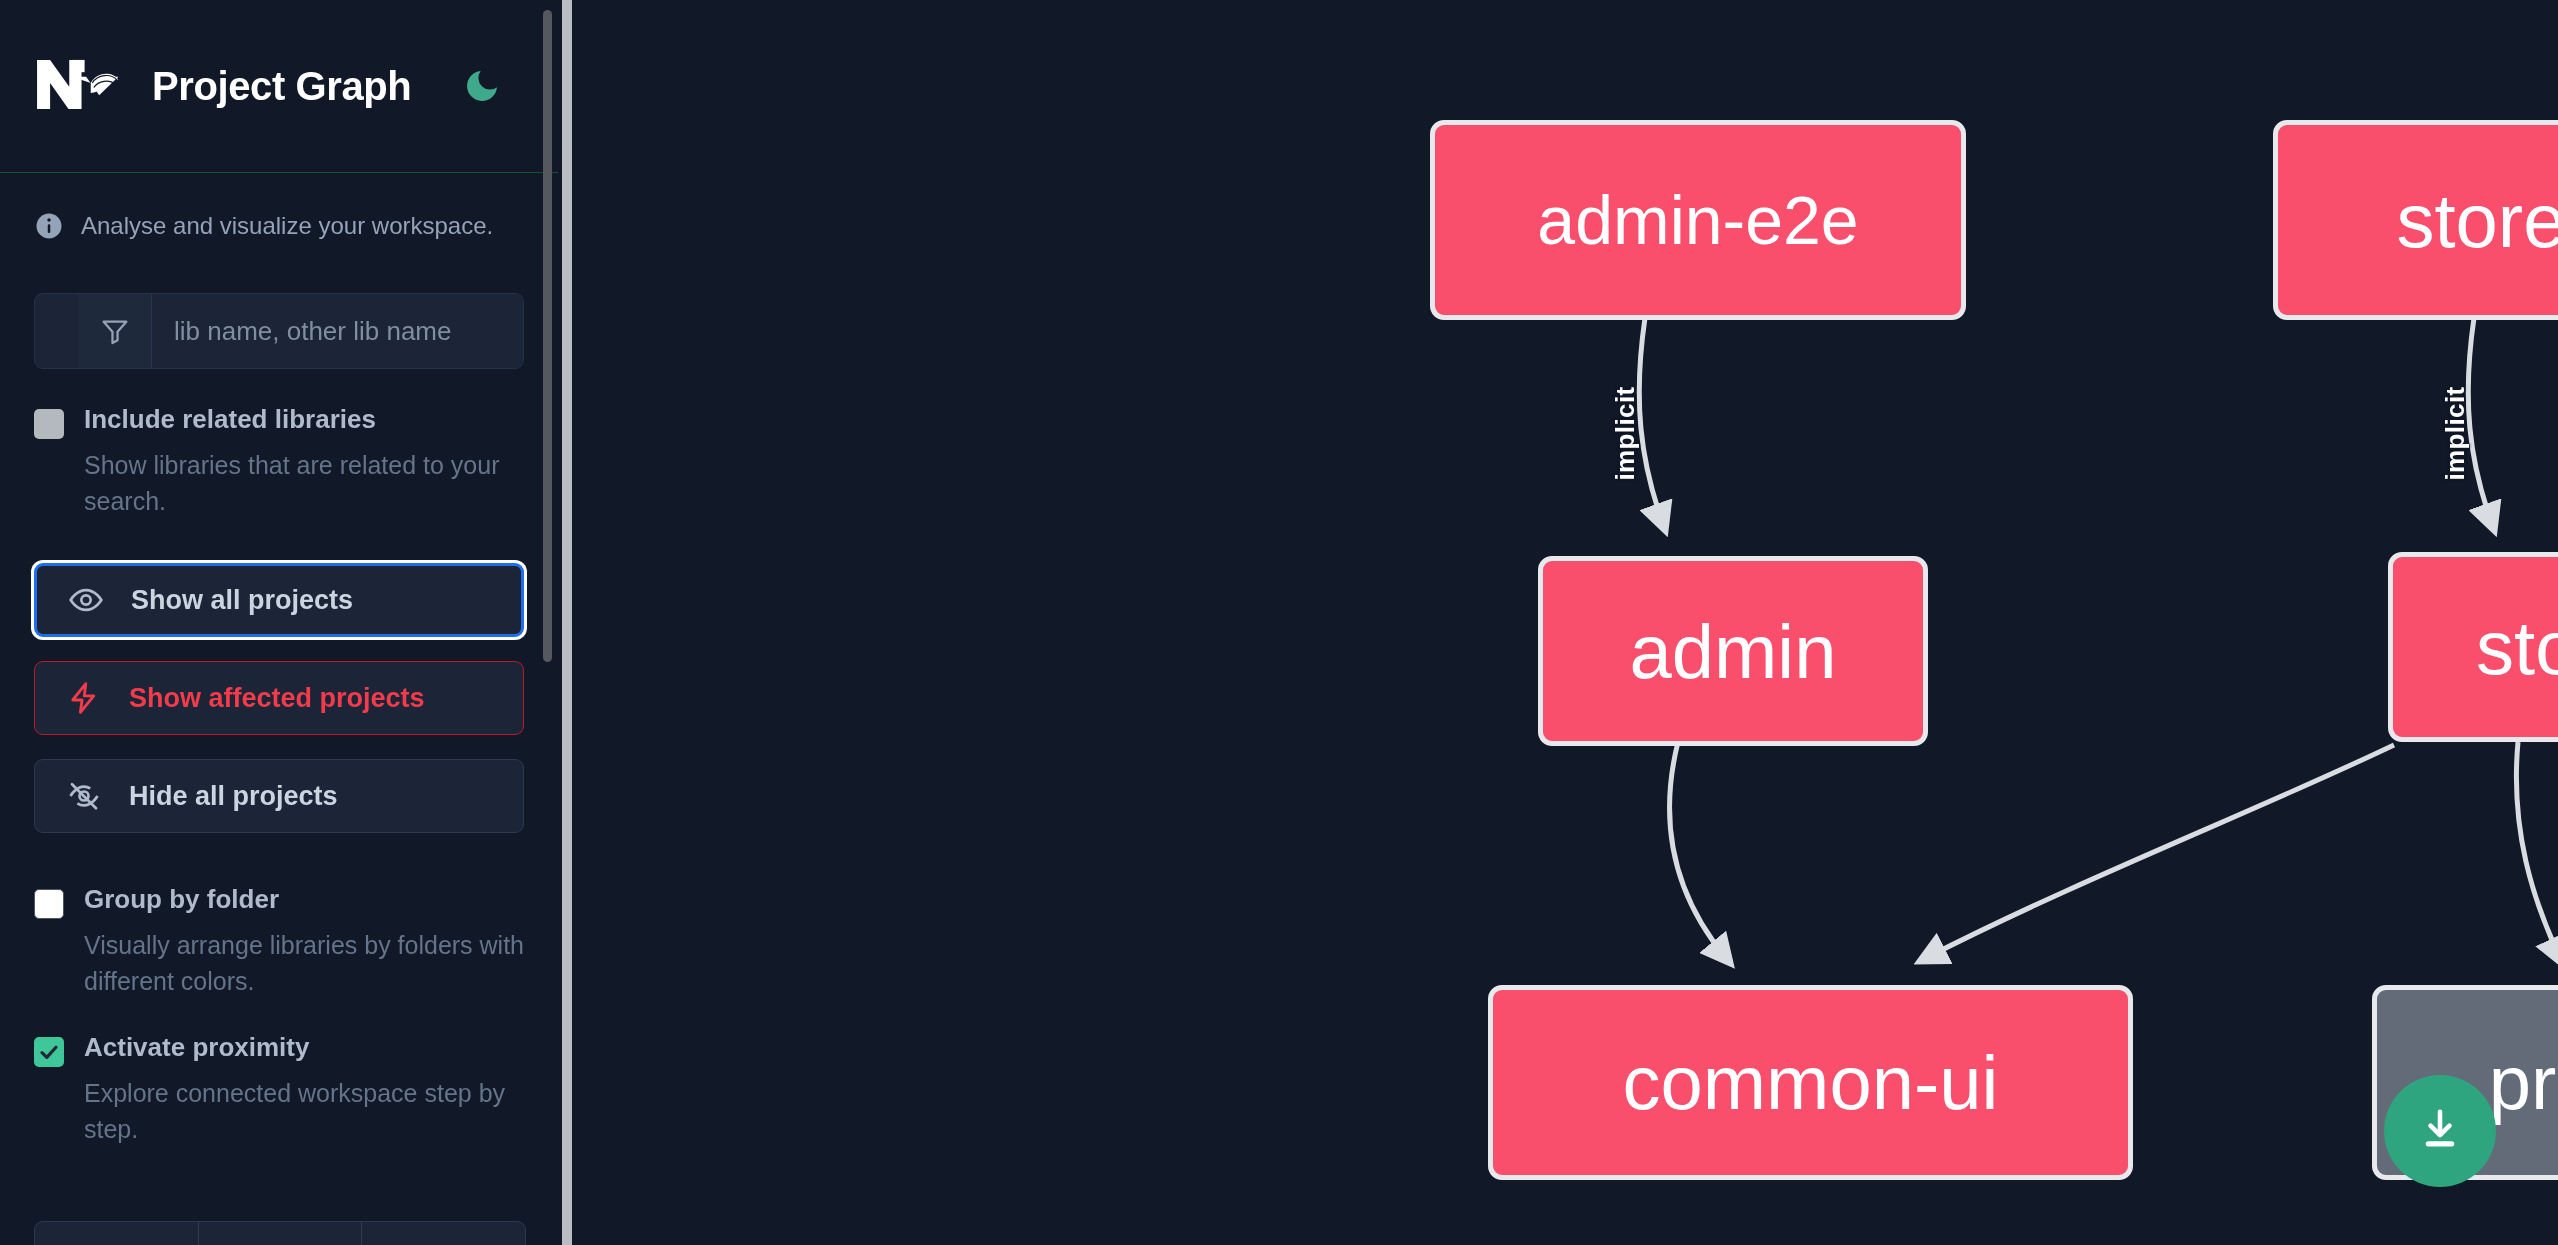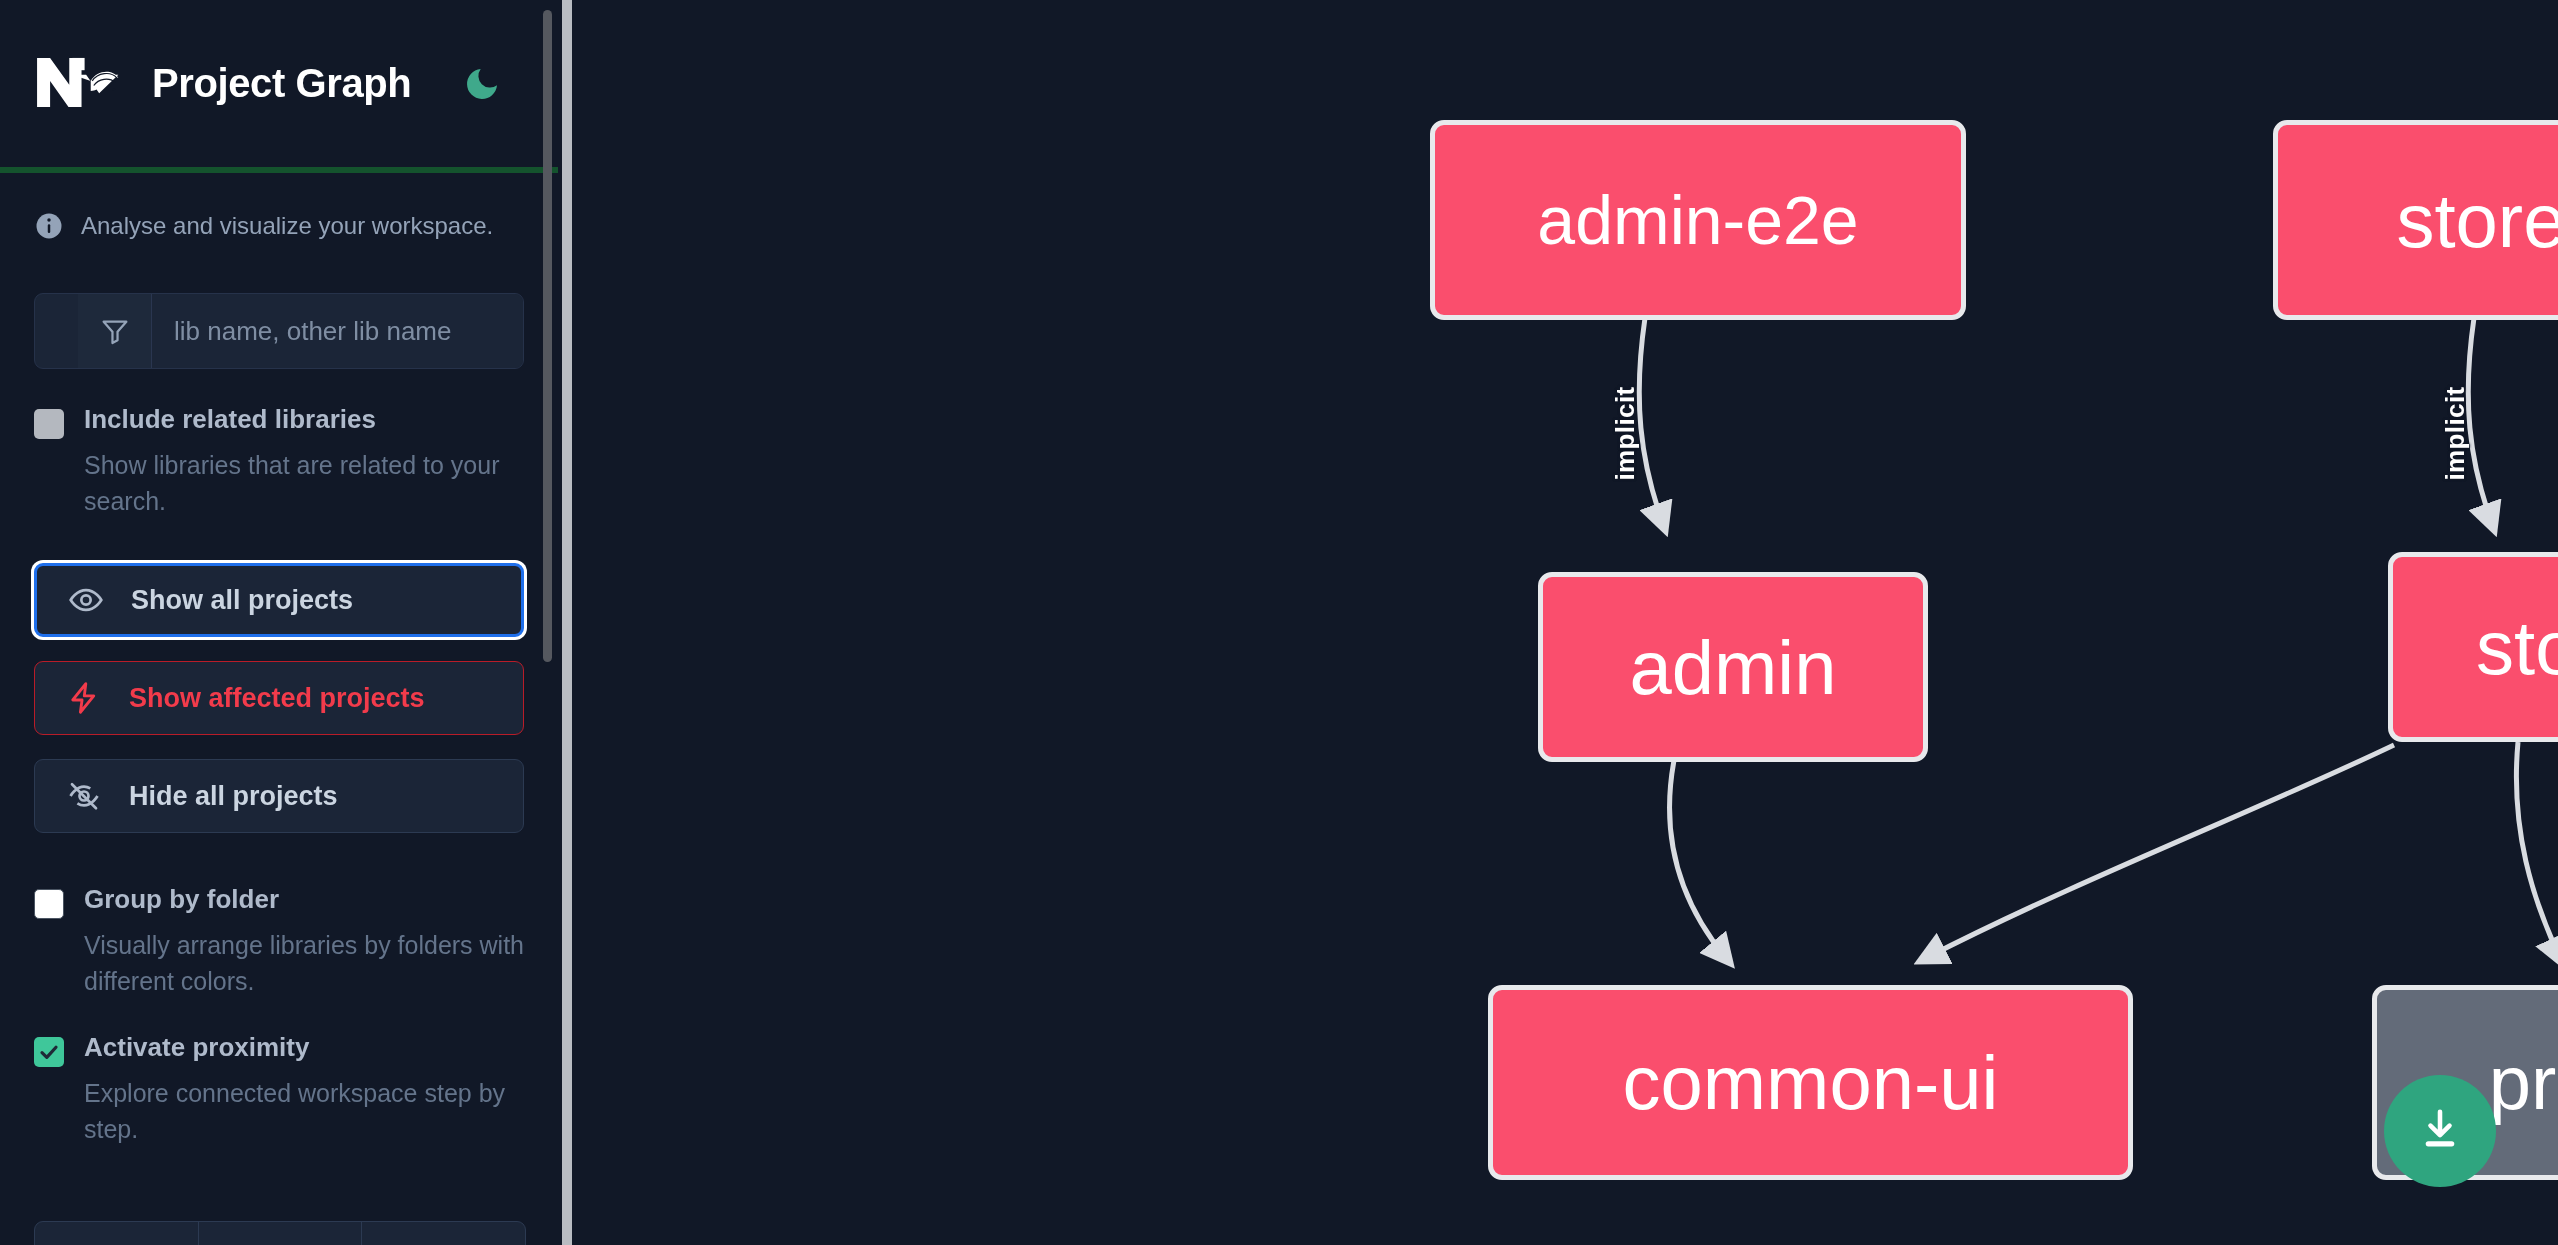--- a/index.html
+++ b/index.html
@@ -16,21 +16,21 @@
     width: 558px; height: 1245px;
     background: #111827;
     position: relative;
     flex: 0 0 558px;
     overflow: hidden;
   }
   .sidebar-header {
     height: 173px;
     display: flex; align-items: center;
     padding: 0 34px;
-    border-bottom: 6px solid #14532d;
+    border-bottom: 1px solid #14532d;
     gap: 26px;
   }
   .nx-logo { width: 92px; height: 62px; flex: 0 0 92px; }
   .app-title {
     font-size: 40px; font-weight: 700; color: #FFFFFF;
     letter-spacing: -0.4px; white-space: nowrap;
   }
   .theme-toggle {
     margin-left: 22px; width: 46px; height: 46px;
     display: flex; align-items: center; justify-content: center;
@@ -307,21 +307,21 @@
         <path d="M1960,742 C1952,830 1975,900 2002,958"></path>
       </g>
     </svg>
 
     <div class="gnode pink" style="left:872px; top:120px; width:536px; height:200px; font-size:68px;">
       <span>admin-e2e</span>
     </div>
     <div class="gnode pink" style="left:1715px; top:120px; width:568px; height:200px; font-size:76px;">
       <span>store-e2e</span>
     </div>
-    <div class="gnode pink" style="left:980px; top:572px; width:390px; height:190px; font-size:76px;">
+    <div class="gnode pink" style="left:980px; top:556px; width:390px; height:190px; font-size:76px;">
       <span>admin</span>
     </div>
     <div class="gnode pink" style="left:1830px; top:552px; width:345px; height:190px; font-size:76px;">
       <span>store</span>
     </div>
     <div class="gnode pink" style="left:930px; top:985px; width:645px; height:195px; font-size:76px;">
       <span>common-ui</span>
     </div>
     <div class="gnode grey" style="left:1814px; top:985px; width:525px; height:195px; font-size:76px;">
       <span>products</span>

